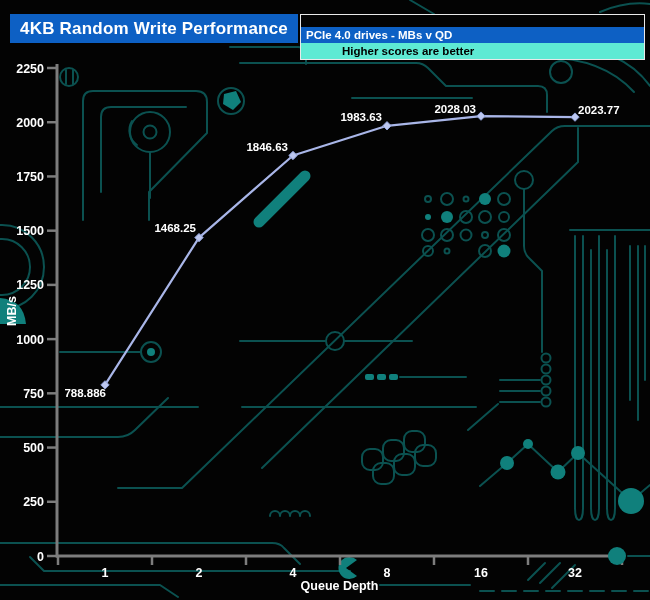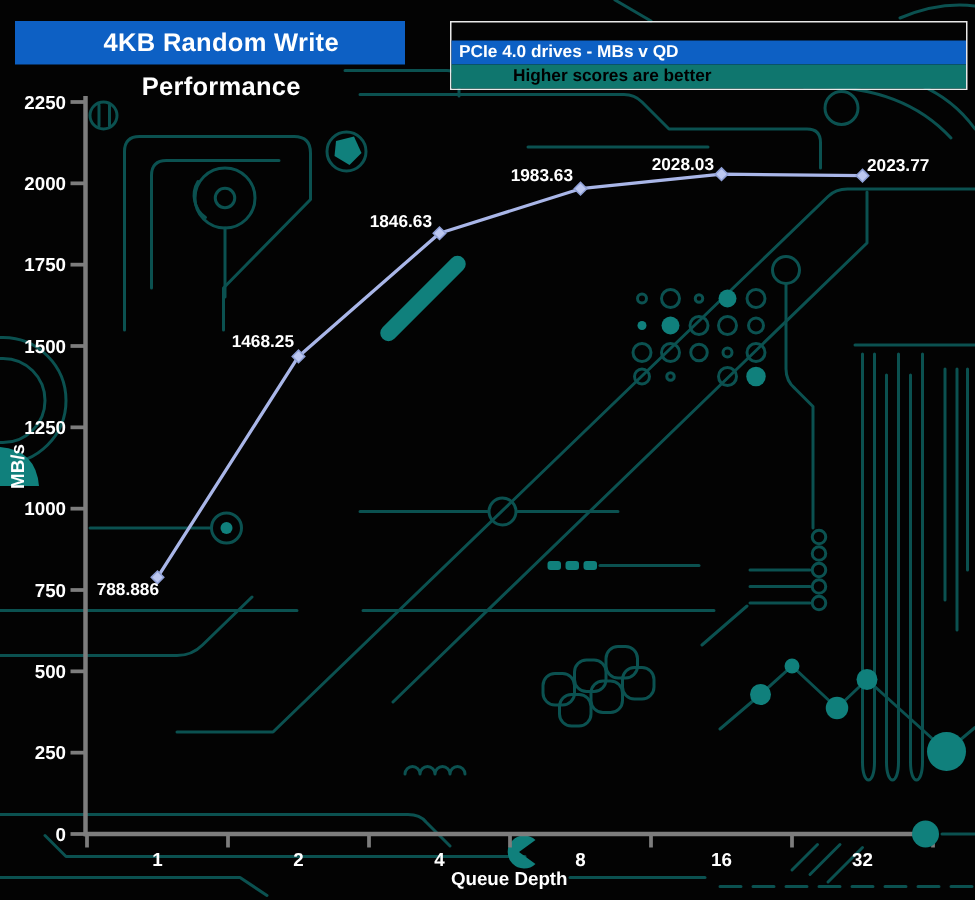--- a/index.html
+++ b/index.html
@@ -6,31 +6,31 @@
   #stage{
     position:relative;width:650px;height:600px;overflow:hidden;
     background:var(--background,#030303);
     font-family:"Liberation Sans",sans-serif;
   }
   svg{position:absolute;left:0;top:0;}
   #circuit{z-index:1;}
   #chart-layer{z-index:3;}
   .hdr{position:absolute;z-index:5;}
   #title-box{
-    left:10px;top:14px;width:245px;height:29px;line-height:29px;
+    left:10px;top:14px;width:288px;height:29px;line-height:29px;
     background:var(--title_bg,#0d60c4);color:#fff;text-align:center;
-    font-size:17px;font-weight:bold;letter-spacing:.2px;padding-left:15px;
+    font-size:17px;font-weight:bold;letter-spacing:.2px;
   }
   #subheader{
     left:300px;top:14px;width:343px;border:1px solid #e9e9e9;
   }
   #subheader .bar{height:16px;line-height:16px;padding-left:5px;
     font-size:11.5px;font-weight:bold;white-space:nowrap;}
   #subheader .bar.top{background:var(--title_bg,#0d60c4);color:#fff;margin-top:12px;}
-  #subheader .bar.bottom{background:#0f766e;color:#000;padding-left:41px;}
+  #subheader .bar.bottom{background:#5eead4;color:#000;padding-left:41px;}
   .tick{font:bold 12.5px "Liberation Sans",sans-serif;fill:#fff;}
   .dlabel{font:bold 11.5px "Liberation Sans",sans-serif;fill:#fff;}
   .axis-title{font:bold 12.5px "Liberation Sans",sans-serif;fill:#fff;}
 </style>
 </head>
 <body>
 
 <div id="stage" style="--background: #030303; --title_bg: #0d60c4; --axis: #7d7d7d; --circuit: #0b5150; --circuit_bright: #10807c; --label_text: #ffffff;">
 
   <svg id="circuit" width="650" height="600" viewBox="0 0 650 600">

